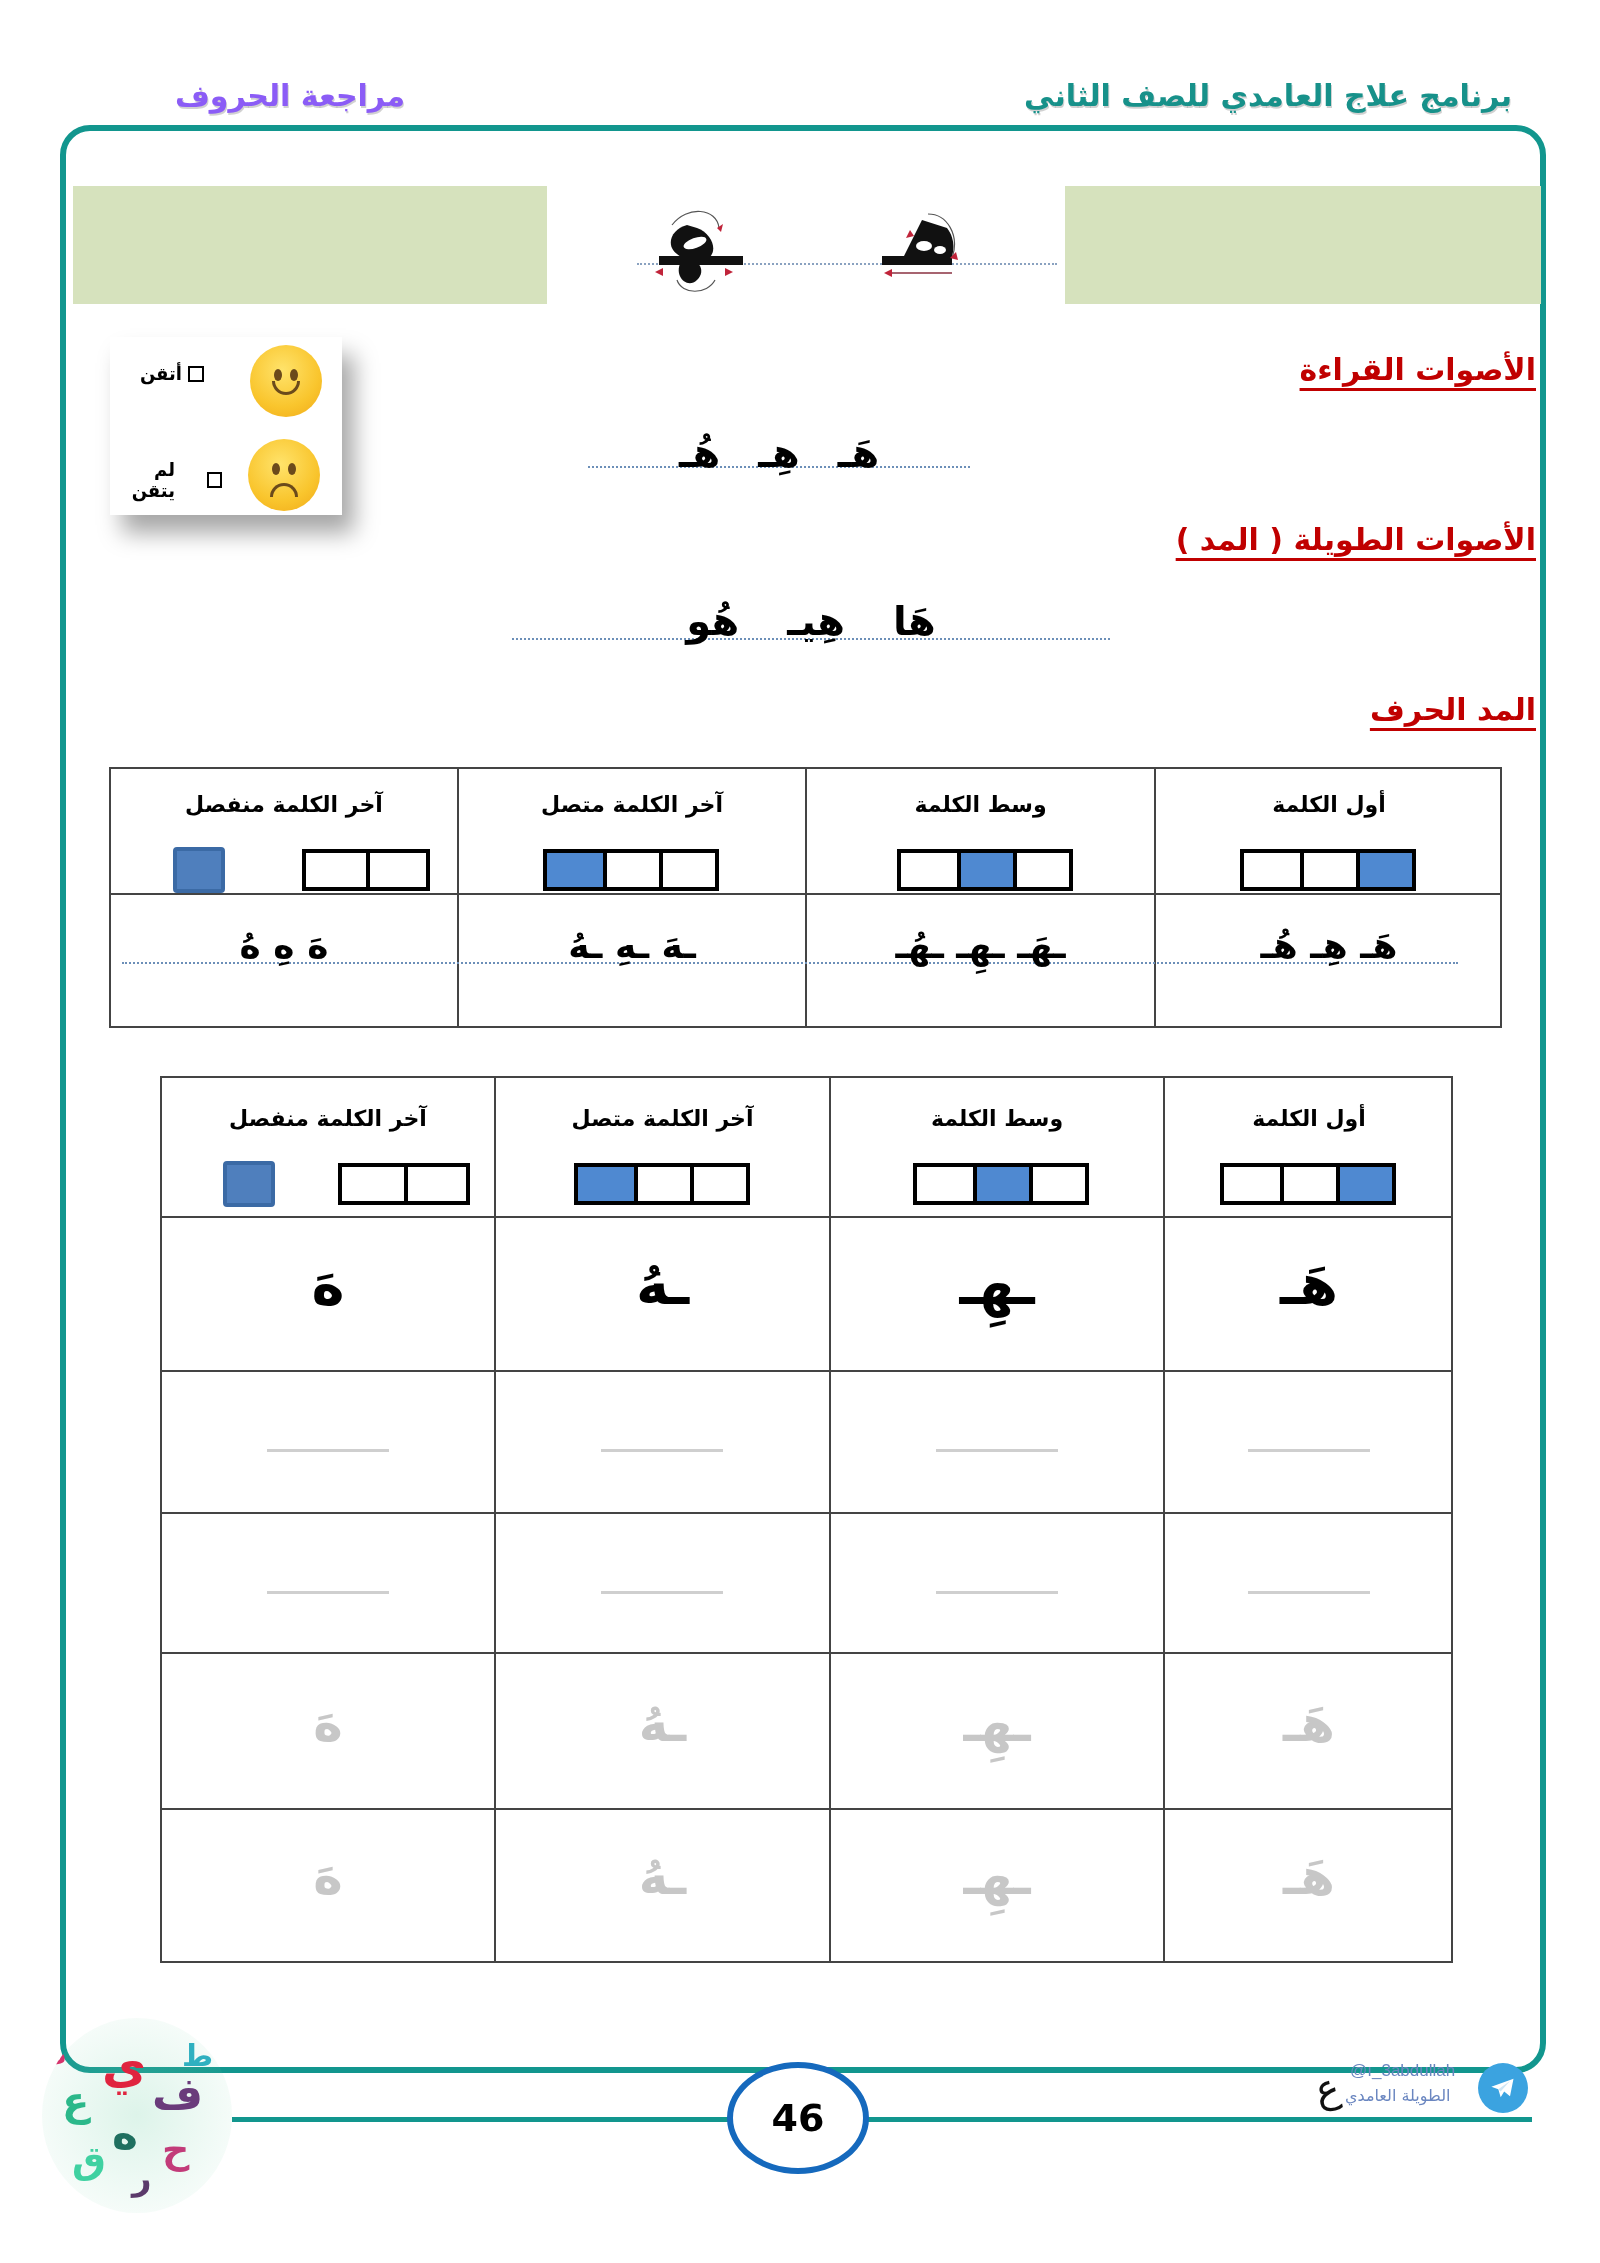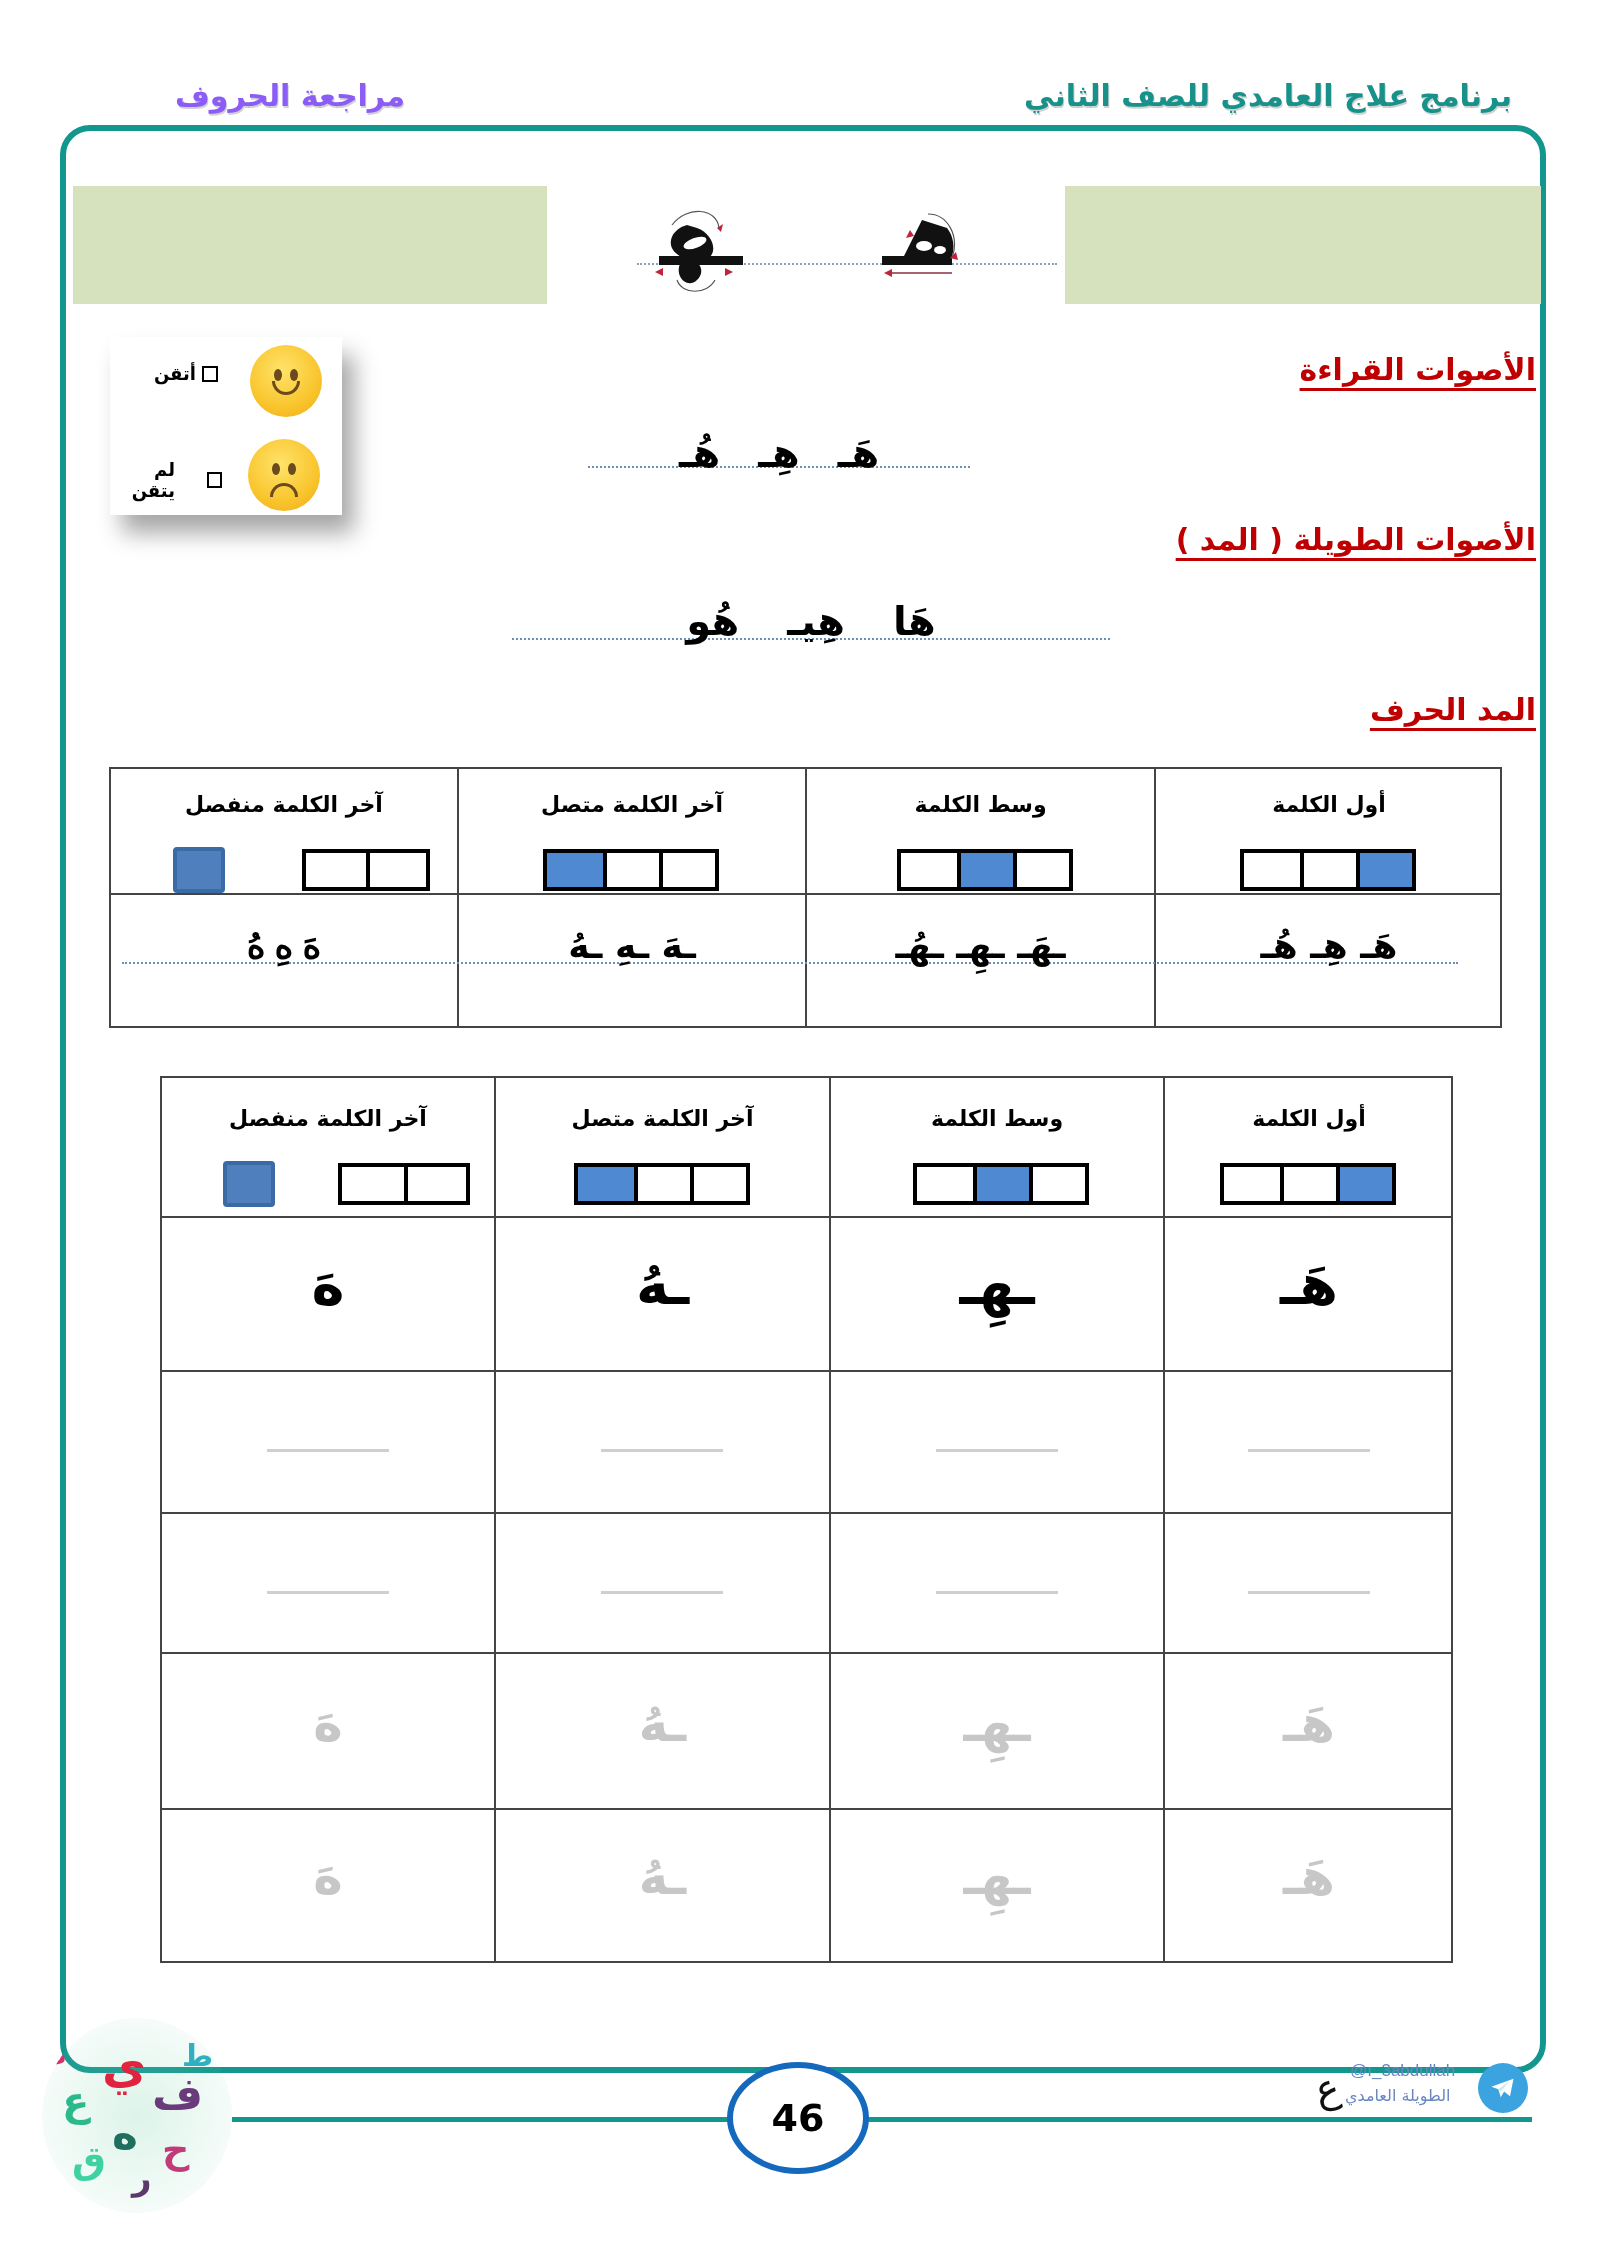--- a/index.html
+++ b/index.html
@@ -93,21 +93,21 @@
     <polygon points="12,73 20,69 20,77" fill="#c0243a"></polygon>
   </svg>
 </div>
 
 <div class="emoji-box">
   <div class="face" style="left:140px; top:8px;">
     <div class="eye" style="left:24px;"></div>
       <div class="eye" style="left:40px;"></div>
     <div class="mouth-smile"></div>
   </div>
-  <div class="check-row" style="right:124px; top:26px;">
+  <div class="check-row" style="right:138px; top:26px;">
     <span class="chk"></span>
     <span>أتقن</span>
   </div>
   <div class="face" style="left:138px; top:102px;">
     <div class="eye" style="left:24px;"></div>
       <div class="eye" style="left:40px;"></div>
     <div class="mouth-frown"></div>
   </div>
   <div class="check-row" style="right:120px; top:122px;gap:32px;">
     <span class="chk"></span>
@@ -164,21 +164,21 @@
 <div class="solo-box" style="left:173px; top:847px;"></div>
 <div class="pos-boxes" style="left:302px; top:849px;">
   <div class="cell" style="width:60px;"></div>
     <div class="cell" style="width:60px;"></div>
 </div>
 
 <div class="dotline" style="left:122px; top:962px; width:1336px;"></div>
 <div class="cell-letters" style="left:1156px; top:925px; width:346px;">هَـ هِـ هُـ</div>
 <div class="cell-letters" style="left:807px; top:925px; width:347px;">ـهَـ ـهِـ ـهُـ</div>
 <div class="cell-letters" style="left:459px; top:925px; width:346px;">ـهَ ـهِ ـهُ</div>
-<div class="cell-letters" style="left:111px; top:925px; width:346px;font-family:Liberation Serif, serif;">هَ هِ هُ</div>
+<div class="cell-letters" style="left:111px; top:925px; width:346px;">هَ هِ هُ</div>
 
 <div class="tbl" style="left:160px; top:1076px; width:1293px; height:887px;"></div>
 <div class="vline" style="left:494px; top:1076px; height:887px;"></div>
 <div class="vline" style="left:829px; top:1076px; height:887px;"></div>
 <div class="vline" style="left:1163px; top:1076px; height:887px;"></div>
 <div class="hline" style="left:160px; top:1216px; width:1293px;"></div>
 <div class="hline" style="left:160px; top:1370px; width:1293px;"></div>
 <div class="hline" style="left:160px; top:1512px; width:1293px;"></div>
 <div class="hline" style="left:160px; top:1652px; width:1293px;"></div>
 <div class="hline" style="left:160px; top:1808px; width:1293px;"></div>

